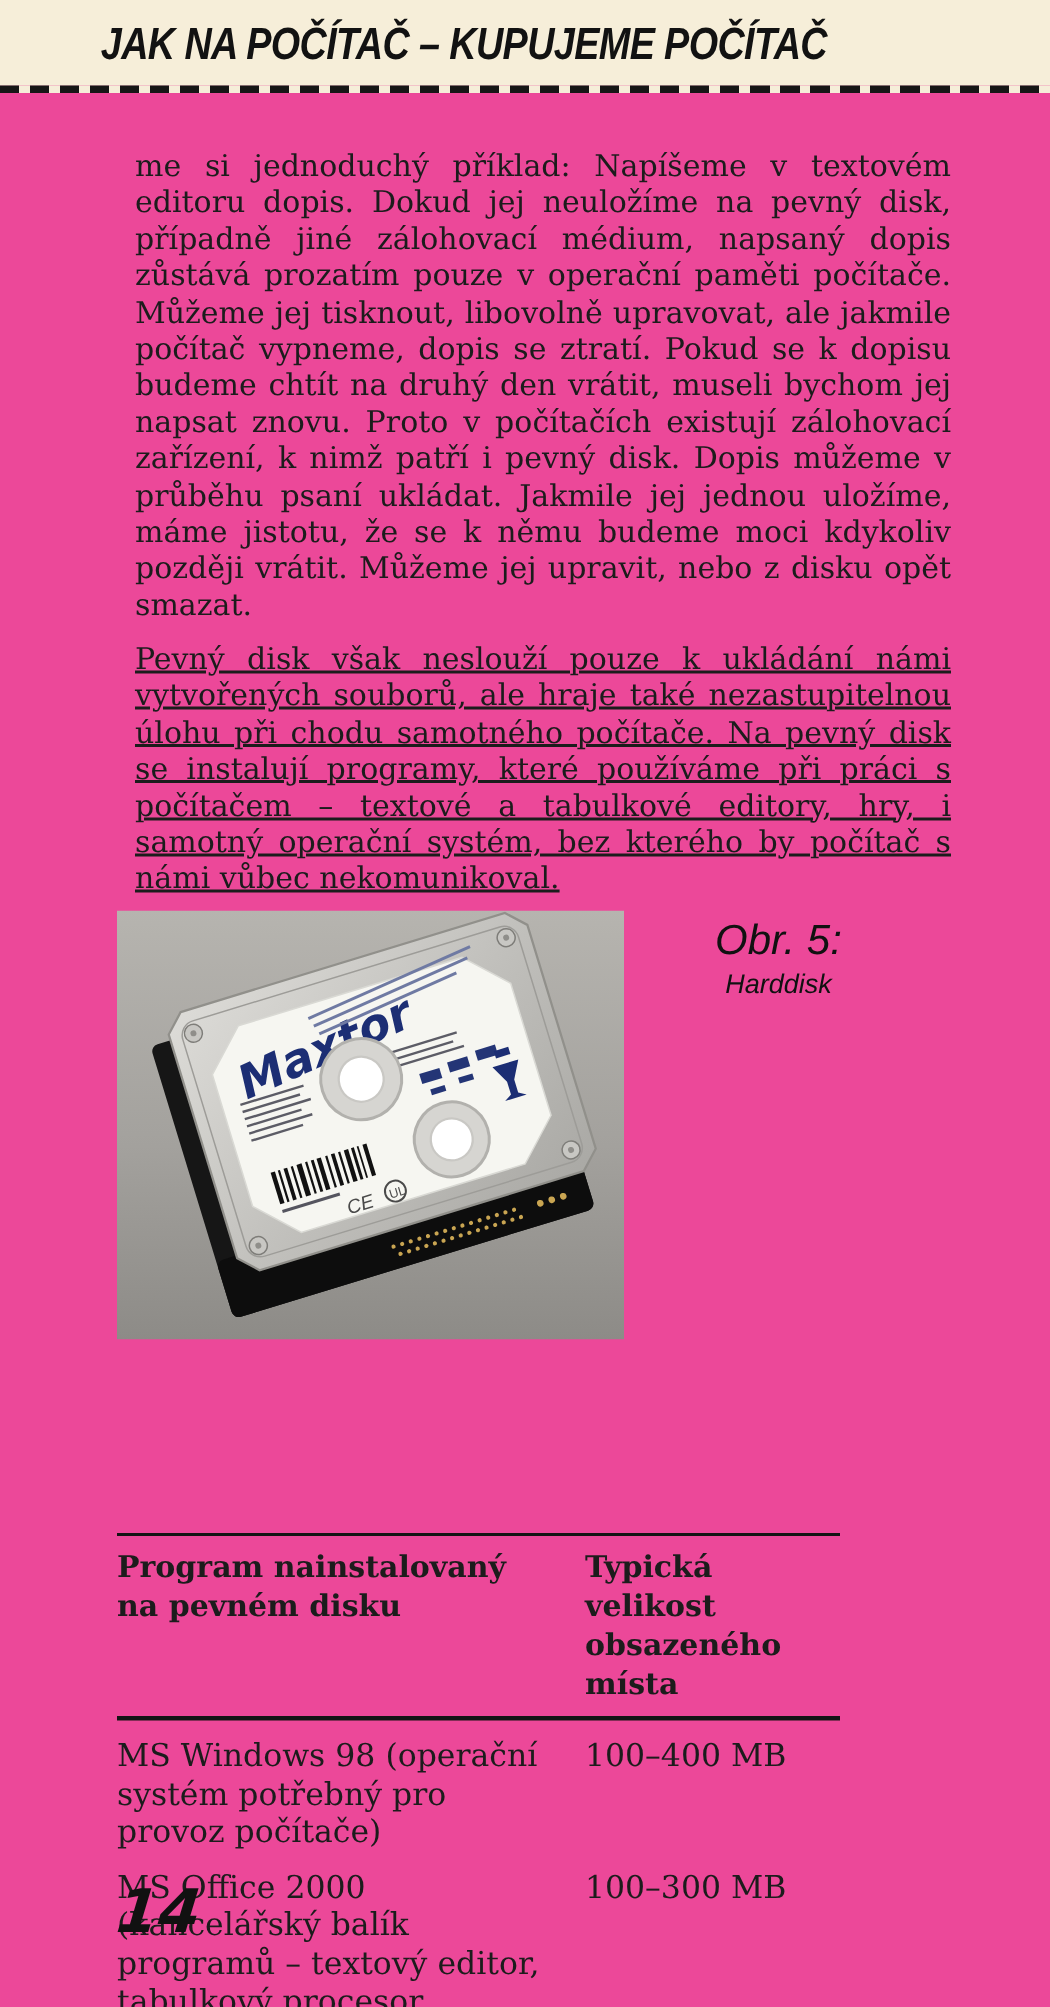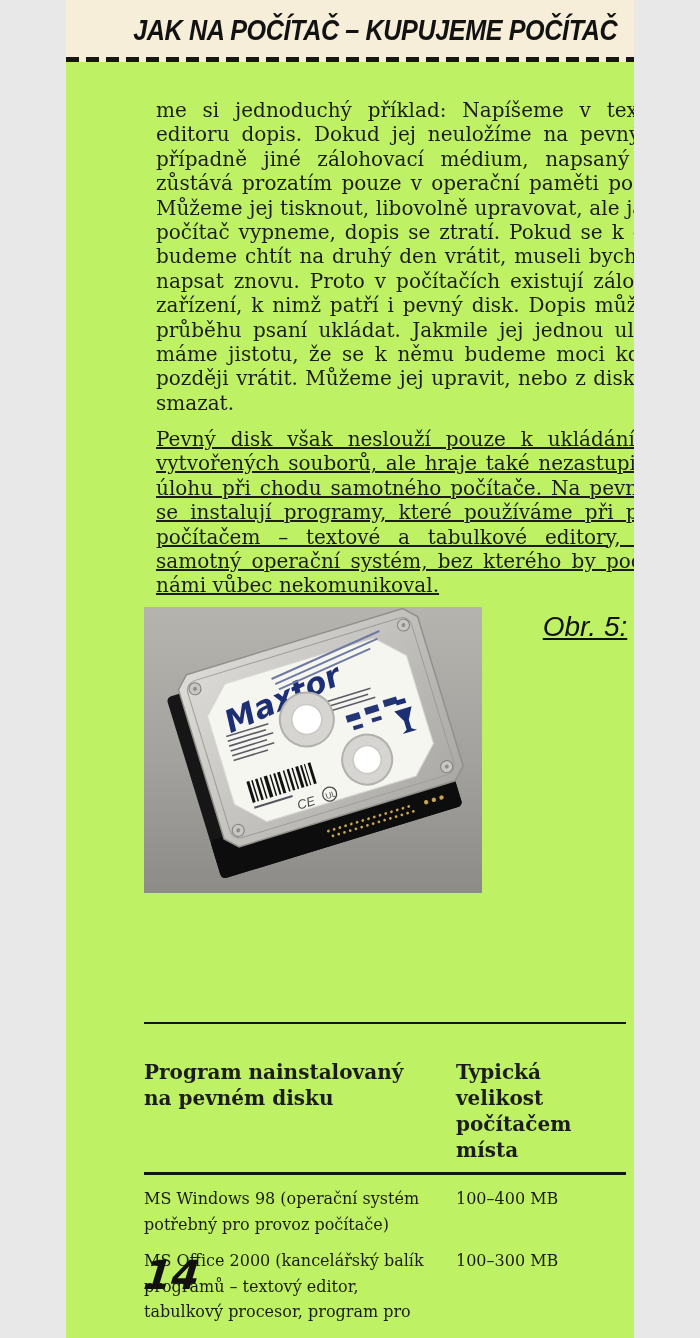--- a/index.html
+++ b/index.html
@@ -1,18 +1,18 @@
 <!DOCTYPE html>
 <html><head>
 <meta charset="utf-8">
 <style>
   html,body{margin:0;padding:0;background:#e8e8e8;}
   .page{
-    position:relative;width:568px;height:1338px;margin:0 auto;
-    background:#bef264;overflow:hidden;
+    position:relative;width:700px;height:1338px;margin:0 auto;
+    background:#ec4899;overflow:hidden;
     font-family:"DejaVu Serif", serif;color:#1c1c1c;
   }
   
   .band{position:absolute;top:0;left:0;width:700px;height:57px;background:#f6eed9;}
   .band h1{
     margin:0;padding:13px 0 0 80px;
     font-family:"Liberation Sans", sans-serif;
     font-style:italic;font-weight:bold;font-size:30px;line-height:34px;
     letter-spacing:-0.5px;color:#121212;white-space:nowrap;
     transform:scaleX(.84);transform-origin:left center;
@@ -28,31 +28,31 @@
     font-size:20px;line-height:24.4px;text-align:justify;
   }
   #p1{top:86px;}
   #p2{top:415px;text-decoration:underline;}
   #p3{top:912px;}
   
   .figure-row{position:absolute;top:607px;left:78px;width:544px;margin:0;display:flex;}
   .photo{width:338px;height:286px;flex:0 0 auto;}
   figcaption{flex:1;text-align:center;padding-top:4px;
     font-family:"Liberation Sans", sans-serif;font-style:italic;color:#111;}
-  .cap-num{font-size:28px;line-height:32px;text-decoration:underline;}
+  .cap-num{font-size:28px;line-height:32px;}
   .cap-label{font-size:18px;line-height:26px;}
   
   .hd-table{position:absolute;top:1022px;left:78px;width:482px;}
   .rule-thin{border-top:2px solid #141414;}
   .rule-thick{border-top:3.5px solid #141414;}
   .t-head{display:grid;grid-template-columns:312px 1fr;
     padding:7px 0 9px 0;font-weight:bold;font-size:20px;line-height:26px;}
-  .t-head > div{white-space:pre-line;margin-top:28px;}
+  .t-head > div{white-space:pre-line;}
   .t-row{display:grid;grid-template-columns:312px 1fr;padding-top:11px;
-    font-size:16px;line-height:25.5px;}
+    font-size:21px;line-height:25.5px;}
   .t-cell-program{padding-right:24px;}
   
   .pagenum{
     position:absolute;top:1252px;left:78px;
     font-family:"DejaVu Sans", sans-serif;font-style:italic;font-weight:bold;
     font-size:40px;transform:skewX(-6deg);color:#111;
   }
 </style>
 </head>
 <body>
@@ -206,31 +206,32 @@
               <circle cx="247" cy="231" r="1.4"></circle>
             <circle cx="262" cy="226" r="2.2"></circle>
               <circle cx="270" cy="226" r="2.2"></circle>
               <circle cx="278" cy="226" r="2.2"></circle>
           </g>
         </g>
       </svg>
     </div>
     <figcaption>
       <div class="cap-num">Obr. 5:</div>
+      <div class="cap-label">Harddisk</div>
     </figcaption>
   </figure>
 
 
   <div class="hd-table">
     <div class="rule-thin"></div>
     <div class="t-head">
       <div>Program nainstalovaný
 na pevném disku</div>
       <div>Typická velikost
-počítačem místa</div>
+obsazeného místa</div>
     </div>
     <div class="rule-thick"></div>
     <div class="t-row">
       <div class="t-cell-program">MS Windows 98 (operační systém potřebný pro provoz počítače)</div>
       <div class="t-cell-size">100–400 MB</div>
     </div>
     <div class="t-row">
       <div class="t-cell-program">MS Office 2000 (kancelářský balík programů – textový editor, tabulkový procesor, program pro</div>
       <div class="t-cell-size">100–300 MB</div>
     </div>

